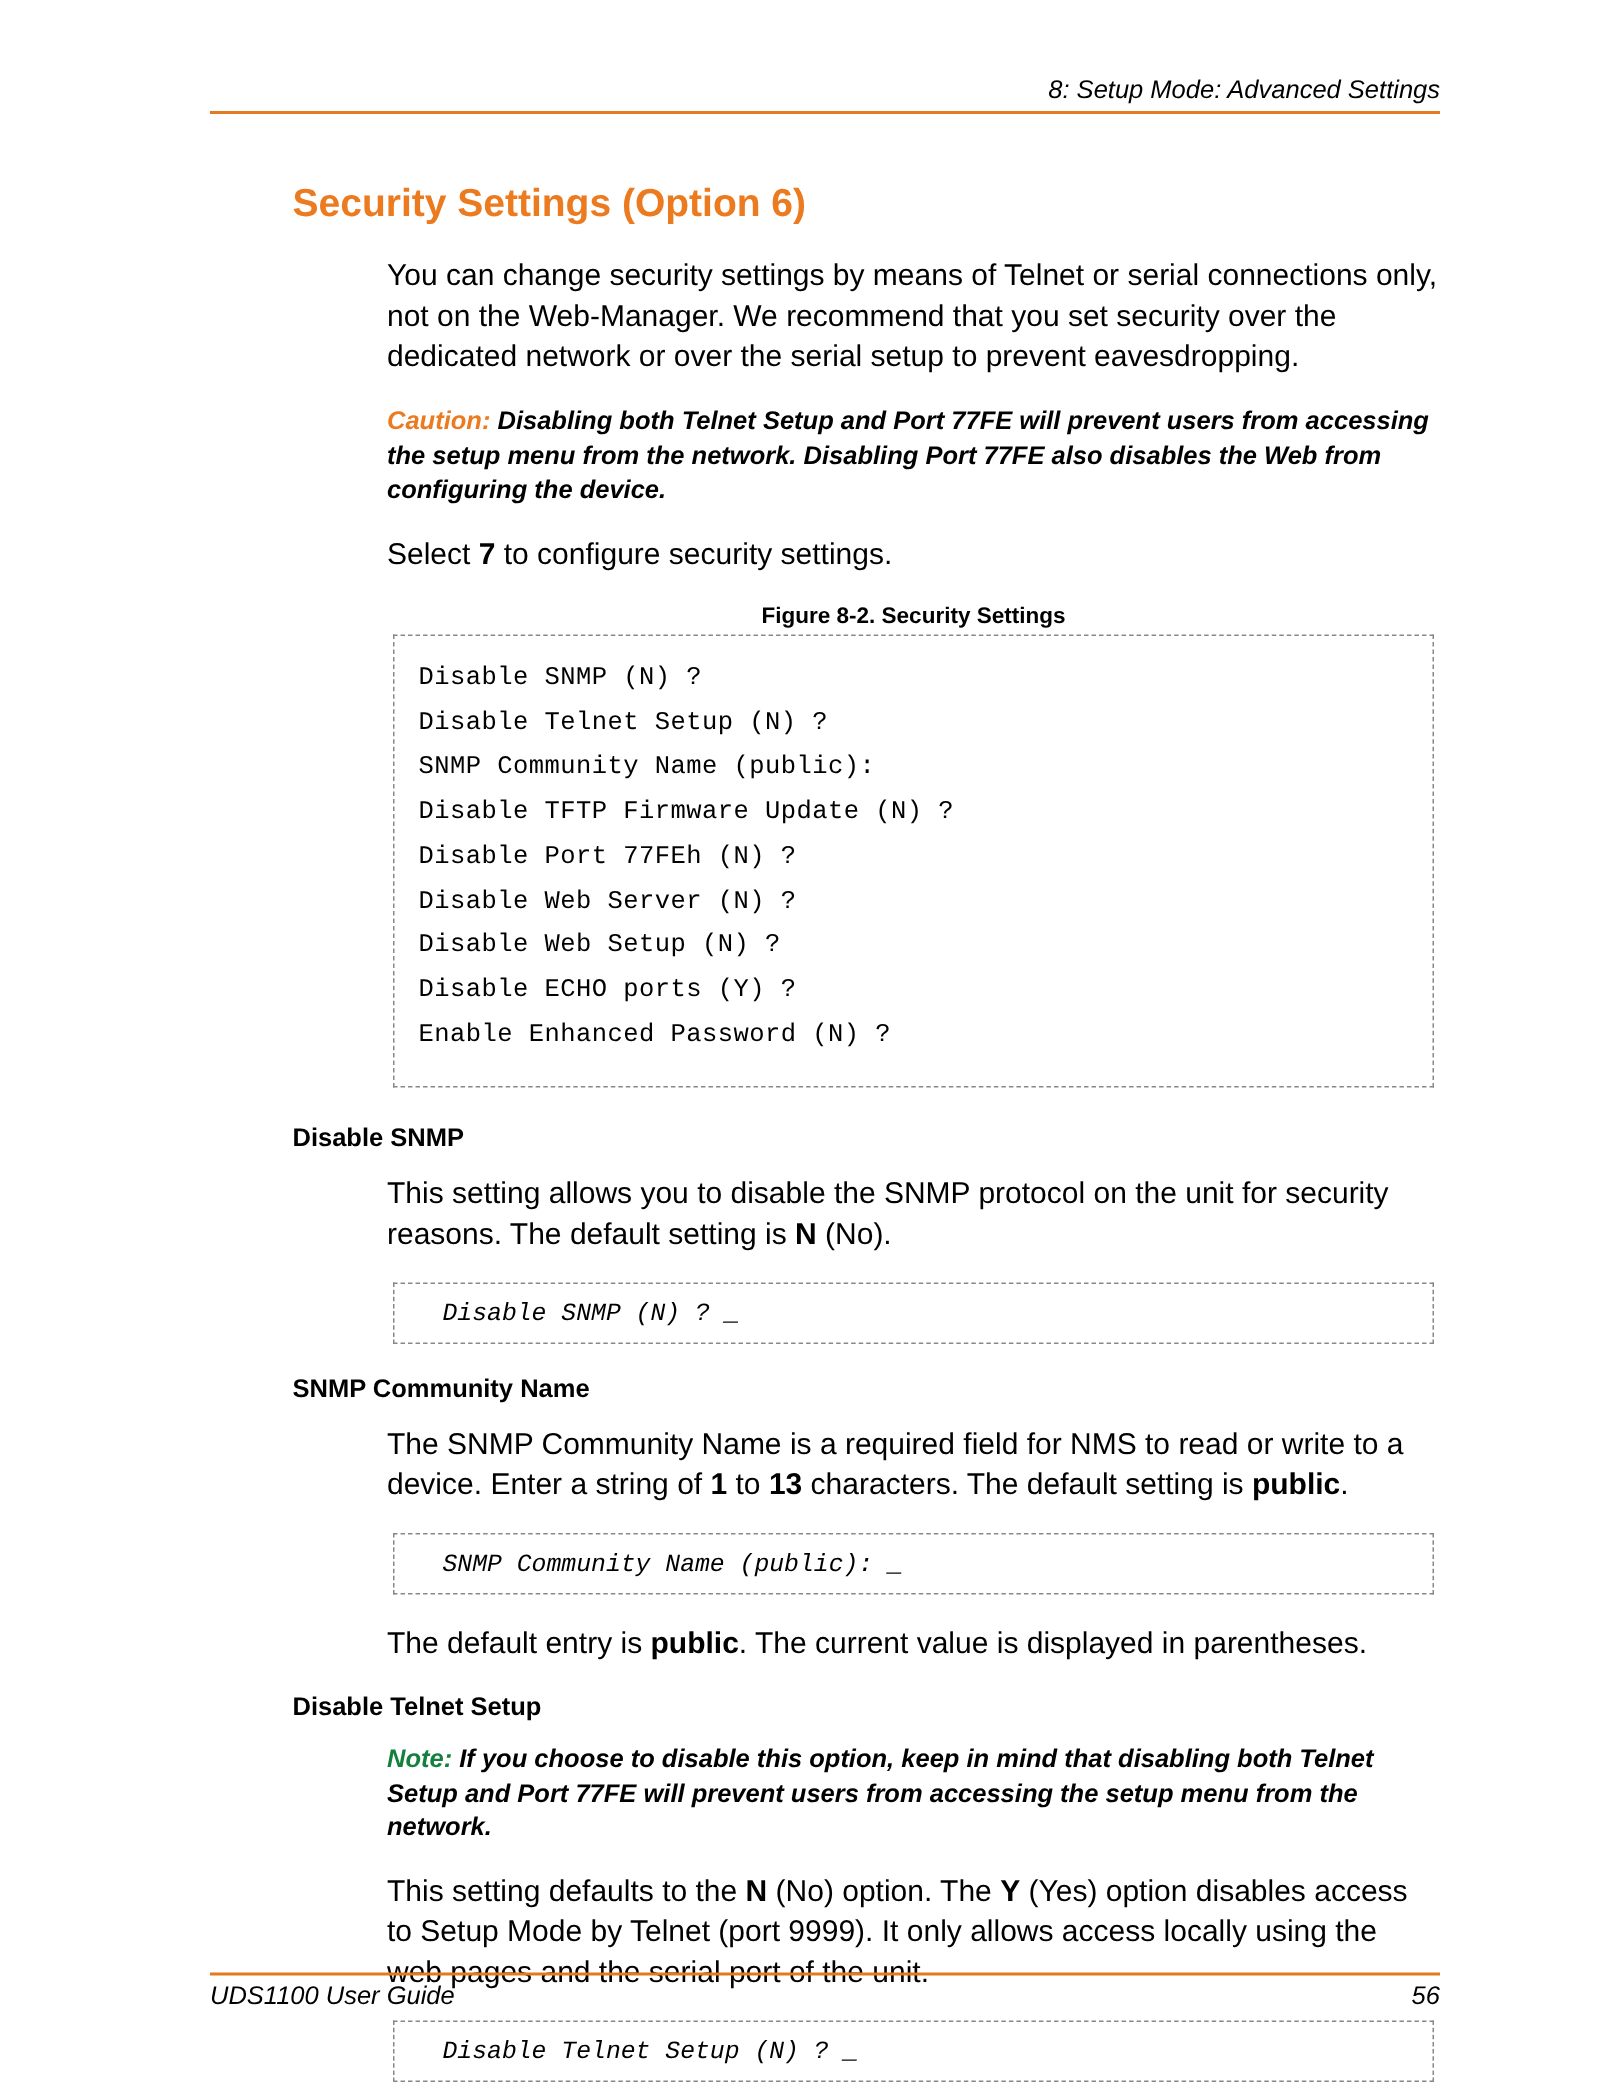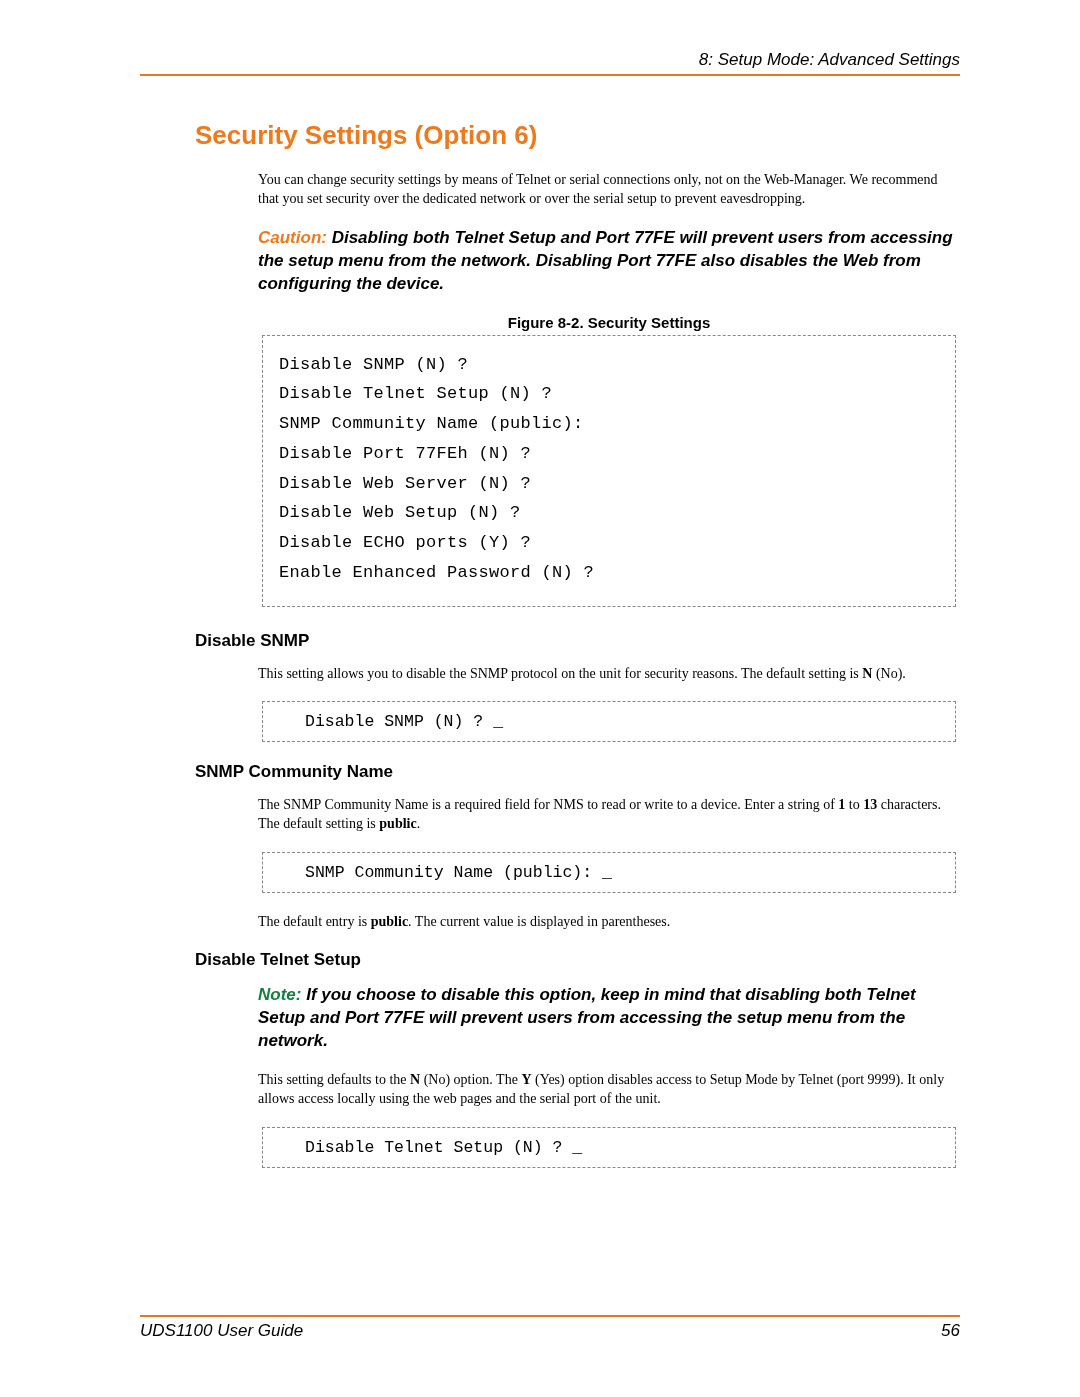--- a/index.html
+++ b/index.html
@@ -28,24 +28,23 @@
     color: #ec7a1f;
     font-size: 26px;
     font-weight: bold;
     margin: 0 0 20px 55px;
   }
   .indent {
     margin-left: 118px;
     margin-right: 0;
   }
   p.body {
-    font-size: 14px;
+    font-size: 20px;
     line-height: 1.35;
     margin: 0 0 18px 0;
-    font-family: Liberation Serif, serif;
   }
   .caution {
     font-style: italic;
     font-weight: bold;
     font-size: 17px;
     line-height: 1.35;
     margin: 0 0 18px 0;
   }
   .caution-label {
     color: #ec7a1f;
@@ -78,25 +77,26 @@
     font-weight: bold;
     font-size: 17px;
     line-height: 1.35;
     margin: 0 0 18px 0;
   }
   .note-label {
     color: #15803d;
   }
   .prompt-box {
     border: 1px dashed #888;
-    padding: 10px 42px;
+    padding: 10px 32px;
     margin: 0 4px 20px 4px;
     font-family: "Courier New", monospace;
     font-size: 16.5px;
     white-space: pre;
+    font-style: italic;
   }
   .footer {
     position: absolute;
     left: 140px;
     right: 120px;
     bottom: 56px;
     border-top: 2px solid #e47a1f;
     padding-top: 4px;
     font-style: italic;
     font-size: 17px;
@@ -116,27 +116,31 @@
 
   <div class="h1">Security Settings (Option 6)</div>
 
   <div class="indent">
     <p class="body">You can change security settings by means of Telnet or serial connections only, not on the Web-Manager. We recommend that you set security over the dedicated network or over the serial setup to prevent eavesdropping.</p>
 
     <p class="caution">
       <span class="caution-label">Caution:</span><span> Disabling both Telnet Setup and Port 77FE will prevent users from accessing the setup menu from the network. Disabling Port 77FE also disables the Web from configuring the device.</span>
     </p>
 
+    <p class="body">
+      <span>Select </span><b>7</b><span> to configure security settings.</span>
+    </p>
 
     <div class="figure-caption">Figure 8-2. Security Settings</div>
 
     <div class="terminal-box">
       <div class="t-line">Disable SNMP (N) ?</div>
       <div class="t-line">Disable Telnet Setup (N) ?</div>
       <div class="t-line">SNMP Community Name (public):</div>
+      <div class="t-line">Disable TFTP Firmware Update (N) ?</div>
       <div class="t-line">Disable Port 77FEh (N) ?</div>
       <div class="t-line">Disable Web Server (N) ?</div>
       <div class="t-line">Disable Web Setup (N) ?</div>
       <div class="t-line">Disable ECHO ports (Y) ?</div>
       <div class="t-line">Enable Enhanced Password (N) ?</div>
     </div>
   </div>
 
   <div class="h2">Disable SNMP</div>
   <div class="indent">

